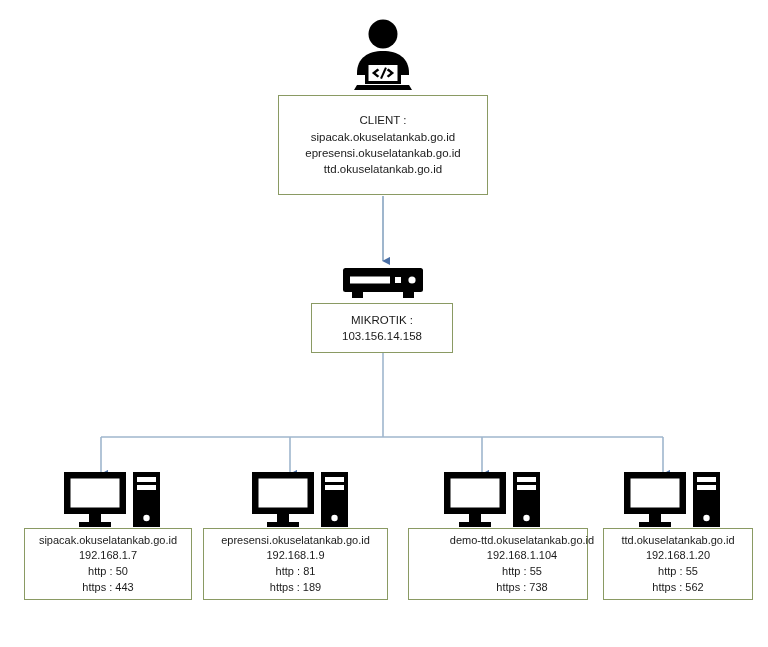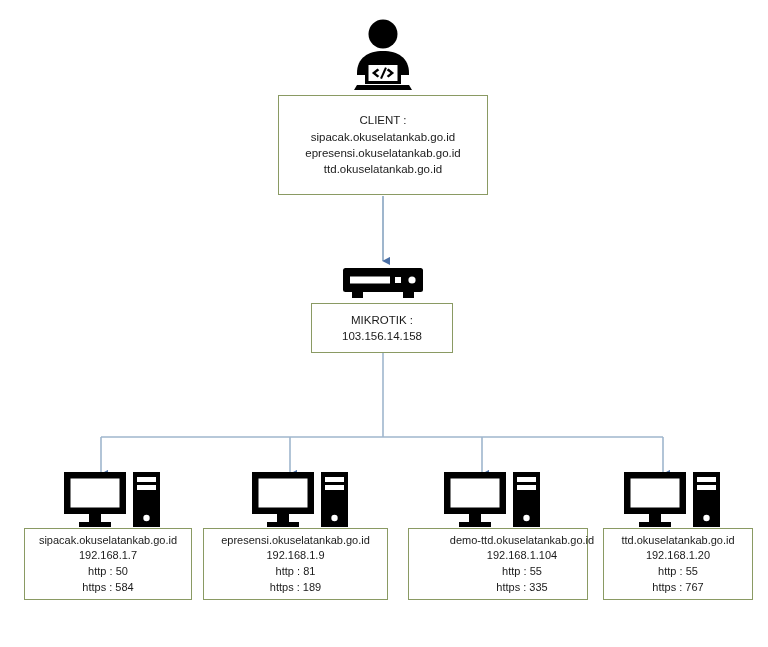--- a/index.html
+++ b/index.html
@@ -156,34 +156,34 @@
       <rect x="75" y="7" width="19" height="5" fill="#fff"></rect>
       <rect x="75" y="15" width="19" height="5" fill="#fff"></rect>
       <circle cx="84.5" cy="48" r="3.2" fill="#fff"></circle>
     </svg>
   </div>
 
   <div class="node-box server-box" id="server-box-0">
     <span class="ln">sipacak.okuselatankab.go.id</span>
     <span class="ln">192.168.1.7</span>
     <span class="ln">http : 50</span>
-    <span class="ln">https : 584</span>
+    <span class="ln">https : 443</span>
   </div>
   <div class="node-box server-box" id="server-box-1">
     <span class="ln">epresensi.okuselatankab.go.id</span>
     <span class="ln">192.168.1.9</span>
     <span class="ln">http : 81</span>
     <span class="ln">https : 189</span>
   </div>
   <div class="node-box server-box" id="server-box-2">
     <span class="ln">demo-ttd.okuselatankab.go.id</span>
     <span class="ln">192.168.1.104</span>
     <span class="ln">http : 55</span>
-    <span class="ln">https : 335</span>
+    <span class="ln">https : 738</span>
   </div>
   <div class="node-box server-box" id="server-box-3">
     <span class="ln">ttd.okuselatankab.go.id</span>
     <span class="ln">192.168.1.20</span>
     <span class="ln">http : 55</span>
-    <span class="ln">https : 767</span>
+    <span class="ln">https : 562</span>
   </div>
 
 </div>
 
 </body></html>

